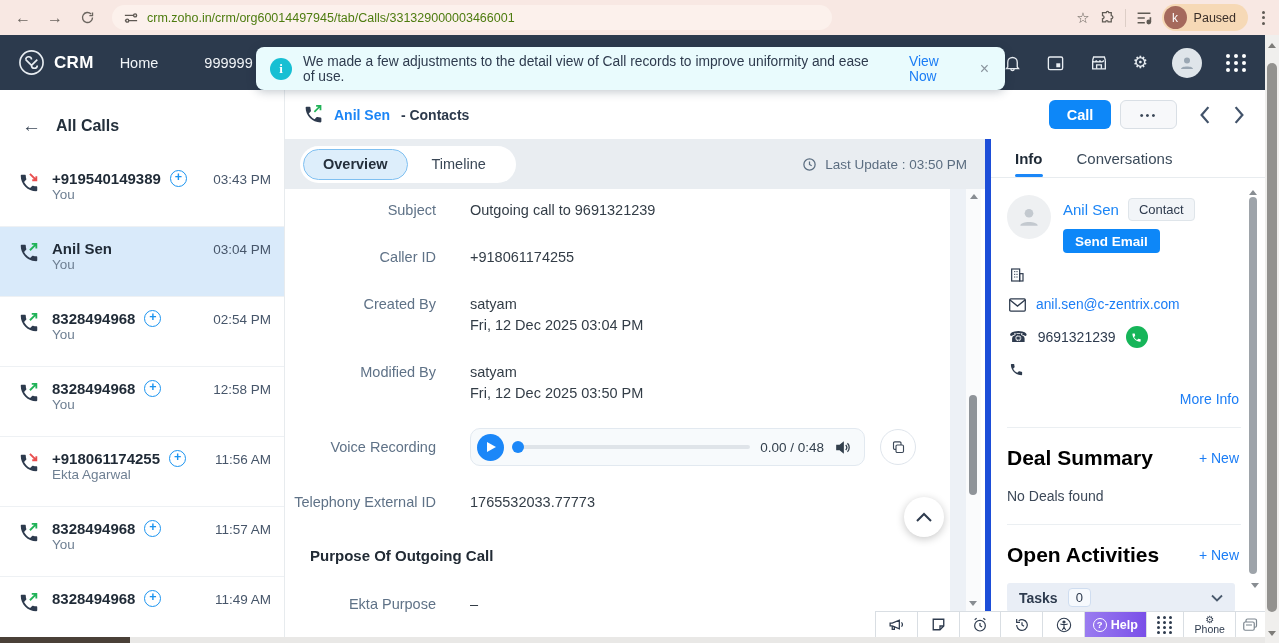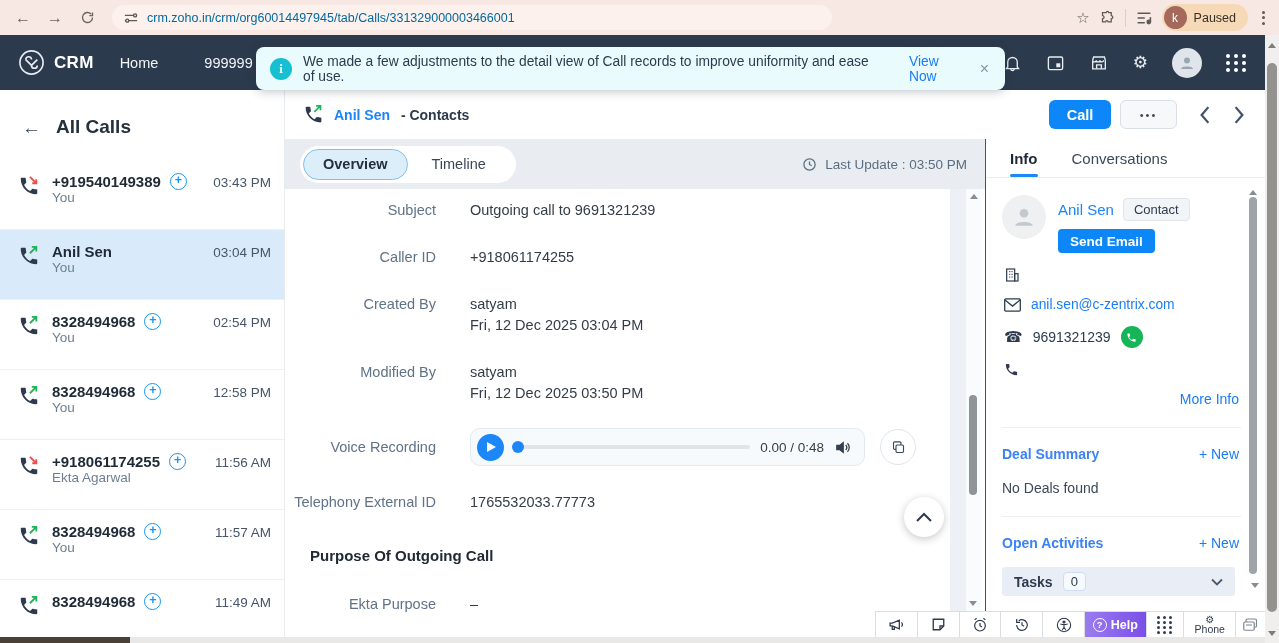--- a/index.html
+++ b/index.html
@@ -7,21 +7,21 @@
   body { position:relative; overflow:hidden; background:#fff;
          font-family:"Liberation Sans", sans-serif; color:#2e3b4e; }
 
   
   .bbar { position:absolute; top:0; left:0; right:0; height:35px; background:#f8e8e3;
           display:flex; align-items:center; padding:0 10px; gap:6px; }
   .bnav { width:26px; height:26px; display:flex; align-items:center; justify-content:center;
           color:#6b655f; font-size:16px; border-radius:50%; }
   .url-pill { flex:1; height:25px; background:#fcf1ec; border-radius:13px; margin:0 8px 0 6px;
               display:flex; align-items:center; padding:0 12px; gap:9px; max-width:720px; }
-  .url-text { font-size:12.5px; color:#0369a1; }
+  .url-text { font-size:12.5px; color:#4d7c0f; }
   .bright { display:flex; align-items:center; gap:10px; margin-left:auto; }
   .bicon { color:#5f5a54; font-size:15px; display:flex; align-items:center; }
   .bsep { width:1px; height:18px; background:#ddcec7; }
   .profile-pill { height:27px; background:#f6d9b6; border-radius:14px; display:flex;
                   align-items:center; gap:7px; padding:0 12px 0 2px; }
   .pava { width:23px; height:23px; border-radius:50%; background:#a5695c; color:#fff;
           font-size:12px; display:flex; align-items:center; justify-content:center; }
   .ptxt { font-size:12.5px; color:#3a2f29; }
   .kebab { display:flex; flex-direction:column; gap:2.5px; padding:0 4px; }
   .kebab i { width:3px; height:3px; border-radius:50%; background:#5f5a54; }
@@ -47,21 +47,21 @@
              justify-content:center; flex:none; font-family:"Liberation Serif", serif; }
   .toast-msg { font-size:13.8px; color:#2e3b4e; }
   .toast-link { font-size:13.8px; color:#1b7df5; margin-left:18px; }
   .toast-x { margin-left:auto; color:#8a959e; font-size:16px; padding:0 2px; }
 
   
   .sidebar { position:absolute; left:0; top:90px; width:285px; bottom:6px; background:#fff;
              border-right:1px solid #e7ebee; overflow:hidden; }
   .sb-head { display:flex; align-items:center; gap:15px; padding:26px 0 22px 22px; }
   .sb-back { font-size:19px; color:#3c4858; line-height:1; }
-  .sb-title { font-size:19px; font-weight:bold; color:#24303c; }
+  .sb-title { font-size:16px; font-weight:bold; color:#24303c; }
   .call-row { position:relative; height:70px; border-bottom:1px solid #eef1f4;
               padding:13px 14px 0 52px; }
   .call-row.selected { background:#d9eafa; }
   .cr-icon { position:absolute; left:18px; top:15px; }
   .cr-top { display:flex; align-items:center; gap:9px; }
   .cr-name { font-size:15px; font-weight:bold; color:#1f2a36; }
   .add-btn { width:17px; height:17px; border:1.4px solid #1b94f0; border-radius:50%;
              color:#1b94f0; font-size:12.5px; line-height:13px; text-align:center;
              flex:none; font-weight:bold; }
   .cr-time { position:absolute; right:13px; top:15px; font-size:13.5px; color:#47566a;margin-left:12px; }
@@ -125,21 +125,21 @@
   .vscroll { position:absolute; left:966px; top:189px; width:15px; bottom:31px; background:#fafbfc; }
   .vthumb { position:absolute; left:3px; top:206px; width:8px; height:100px; background:#8f9499;
             border-radius:4px; }
   .tri-up { width:0; height:0; border-left:4px solid transparent; border-right:4px solid transparent;
             border-bottom:5px solid #888d92; margin:5px auto 0; }
   .tri-down { width:0; height:0; border-left:4px solid transparent; border-right:4px solid transparent;
               border-top:5px solid #888d92; margin:0 auto; position:absolute; bottom:6px; left:3px; }
 
   
   .panel { position:absolute; left:985px; top:139px; right:14px; bottom:31px; background:#fff;
-           border-left:1px solid #1d4ed8; }
+           border-left:6px solid #1d4ed8; }
   .panel-tabs { height:39px; display:flex; gap:34px; align-items:center; padding-left:24px;
                 border-bottom:1px solid #e8ecef; }
   .ptab-active { font-size:15px; font-weight:bold; color:#1f2a36; position:relative; height:100%;
                  display:flex; align-items:center; }
   .ptab-active::after { content:""; position:absolute; left:0; right:0; bottom:0; height:3px;
                         background:#1b87f8; border-radius:2px; }
   .ptab { font-size:15px; color:#3b4a5a; }
   .panel-body { position:relative; padding:17px 20px 0 16px; }
   .pava2 { width:44px; height:44px; border-radius:50%; background:#eef0f2; display:flex;
            align-items:center; justify-content:center; float:left; margin-right:12px; }
@@ -153,21 +153,21 @@
   .inforow { clear:both; display:flex; align-items:center; gap:10px; margin-top:14px;
              padding-left:2px; }
   .inforow:first-of-type { padding-top:10px; }
   .email-link { font-size:13.8px; color:#1b7df5; }
   .phone-num { font-size:14px; color:#2e3b4e; }
   .call-badge { width:22px; height:22px; border-radius:50%; background:#16b559; display:flex;
                 align-items:center; justify-content:center; }
   .moreinfo { text-align:right; margin:14px 6px 0 0; font-size:14px; color:#1b7df5; }
   .pdiv { border-top:1px solid #ebeff2; margin:20px 4px 0 0; }
   .phead { display:flex; align-items:center; margin:18px 6px 0 0; }
-  .phead-t { font-size:14px; font-weight:bold; color:#3b82f6; }
+  .phead-t { font-size:21px; font-weight:bold; color:#000000; }
   .phead-new { margin-left:auto; font-size:14px; color:#1b7df5; }
   .pempty { margin-top:18px; font-size:14px; color:#3c4858; }
   .tasksrow { margin:16px 10px 0 0; height:29px; background:#e9eef6; border-radius:3px;
               display:flex; align-items:center; padding:0 12px; gap:10px; }
   .tasks-l { font-size:14px; color:#2e3b4e; font-weight:bold; }
   .tasks-c { font-size:13px; color:#2e3b4e; background:#f6f9fd; border:1px solid #cfddf0;
              border-radius:4px; padding:1px 7px; }
   .tasks-chev { margin-left:auto; display:flex; }
   .pscroll { position:absolute; right:7px; top:46px; bottom:10px; width:10px; }
   .pthumb { position:absolute; left:1px; top:12px; bottom:28px; width:8px; background:#9ea4aa;

